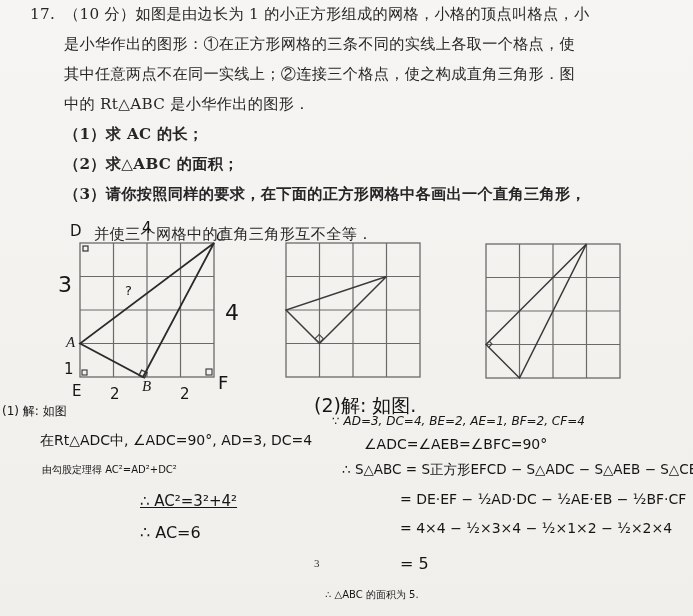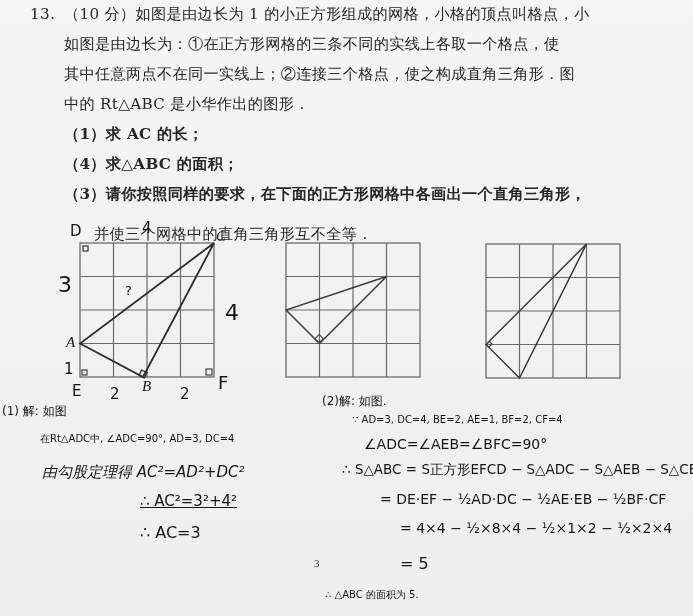--- a/index.html
+++ b/index.html
@@ -44,28 +44,28 @@
 
 <div class="page-bg"></div>
 
 <div class="cutoff">
   <svg width="520" height="12">
       <path d="M10 6 L40 4 M120 5 L135 3 M300 4 L330 6 L360 3 M380 5 L470 4" stroke="#333" stroke-width="2" fill="none"></path>
     </svg>
 </div>
 
 <div class="q-text" style="top:0px;">
-  <span class="num">13.</span><span>（10 分）</span><span>如图是由边长为 1 的小正方形组成的网格，小格的顶点叫格点，小</span>
+  <span class="num">17.</span><span>（10 分）</span><span>如图是由边长为 1 的小正方形组成的网格，小格的顶点叫格点，小</span>
 </div>
-<div class="q-text indent" style="top:30px;">如图是由边长为：①在正方形网格的三条不同的实线上各取一个格点，使</div>
+<div class="q-text indent" style="top:30px;">是小华作出的图形：①在正方形网格的三条不同的实线上各取一个格点，使</div>
 <div class="q-text indent" style="top:60px;">其中任意两点不在同一实线上；②连接三个格点，使之构成直角三角形．图</div>
 <div class="q-text indent" style="top:90px;">中的 Rt△ABC 是小华作出的图形．</div>
 
 <div class="q-text sub" style="top:120px;">（1）求 AC 的长；</div>
-<div class="q-text sub" style="top:150px;">（4）求△ABC 的面积；</div>
+<div class="q-text sub" style="top:150px;">（2）求△ABC 的面积；</div>
 <div class="q-text sub" style="top:180px;">（3）请你按照同样的要求，在下面的正方形网格中各画出一个直角三角形，</div>
 <div class="q-text" style="top:220px; left:60px;margin-left:34px;">并使三个网格中的直角三角形互不全等．</div>
 
 <svg class="figs" viewBox="0 0 693 616">
   <defs>
     <g id="grid4">
       <rect x="0" y="0" width="134" height="134" fill="none" stroke="#6a6a6a" stroke-width="1.3"></rect>
       <line x1="33.5" y1="0" x2="33.5" y2="134" stroke="#6a6a6a" stroke-width="1.2"></line>
       <line x1="67" y1="0" x2="67" y2="134" stroke="#6a6a6a" stroke-width="1.2"></line>
       <line x1="100.5" y1="0" x2="100.5" y2="134" stroke="#6a6a6a" stroke-width="1.2"></line>
@@ -107,27 +107,27 @@
 <span class="hand lbl" style="left:225px; top:300px; font-size:22px;">4</span>
 <span class="printed-lbl" style="left:66px; top:334px;">A</span>
 <span class="hand lbl" style="left:64px; top:360px;">1</span>
 <span class="hand lbl" style="left:72px; top:382px;">E</span>
 <span class="hand lbl" style="left:110px; top:385px;">2</span>
 <span class="printed-lbl" style="left:142px; top:378px;">B</span>
 <span class="hand lbl" style="left:180px; top:385px;">2</span>
 <span class="hand lbl" style="left:218px; top:372px; font-size:18px;">F</span>
 
 <div class="hand" style="left:2px; top:403px; font-size:12px;">(1) 解: 如图</div>
-<div class="hand" style="left:40px; top:432px; font-size:10px;">在Rt△ADC中, ∠ADC=90°, AD=3, DC=4</div>
-<div class="hand" style="left:42px; top:463px; font-size:15px;font-style:italic;">由勾股定理得  AC²=AD²+DC²</div>
+<div class="hand" style="left:40px; top:432px; font-size:14px;">在Rt△ADC中, ∠ADC=90°, AD=3, DC=4</div>
+<div class="hand" style="left:42px; top:463px; font-size:10px;">由勾股定理得  AC²=AD²+DC²</div>
 <div class="hand" style="left:140px; top:492px; font-size:15px;text-decoration:underline;">∴ AC²=3²+4²</div>
-<div class="hand" style="left:140px; top:523px; font-size:16px;">∴ AC=3</div>
+<div class="hand" style="left:140px; top:523px; font-size:16px;">∴ AC=6</div>
 
-<div class="hand" style="left:314px; top:393px; font-size:12px;margin-left:8px;">(2)解: 如图.</div>
-<div class="hand" style="left:352px; top:414px; font-size:10px;">∵ AD=3, DC=4, BE=2, AE=1, BF=2, CF=4</div>
+<div class="hand" style="left:314px; top:393px; font-size:19px;">(2)解: 如图.</div>
+<div class="hand" style="left:332px; top:414px; font-size:12px;font-style:italic;">∵ AD=3, DC=4, BE=2, AE=1, BF=2, CF=4</div>
 <div class="hand" style="left:364px; top:436px; font-size:14px;text-align:right;">∠ADC=∠AEB=∠BFC=90°</div>
 <div class="hand" style="left:342px; top:461px; font-size:13.5px;">∴ S△ABC = S正方形EFCD − S△ADC − S△AEB − S△CBF</div>
-<div class="hand" style="left:380px; top:491px; font-size:14px;">= DE·EF − ½AD·DC − ½AE·EB − ½BF·CF</div>
-<div class="hand" style="left:400px; top:520px; font-size:14px;">= 4×4  − ½×8×4 − ½×1×2 − ½×2×4</div>
+<div class="hand" style="left:400px; top:491px; font-size:14px;">= DE·EF − ½AD·DC − ½AE·EB − ½BF·CF</div>
+<div class="hand" style="left:400px; top:520px; font-size:14px;">= 4×4  − ½×3×4 − ½×1×2 − ½×2×4</div>
 <div class="hand" style="left:400px; top:554px; font-size:16px;">= 5</div>
 <div class="hand" style="left:325px; top:588px; font-size:10px;">∴ △ABC 的面积为 5.</div>
 
 <div class="page-num">3</div>
 
 </body></html>

